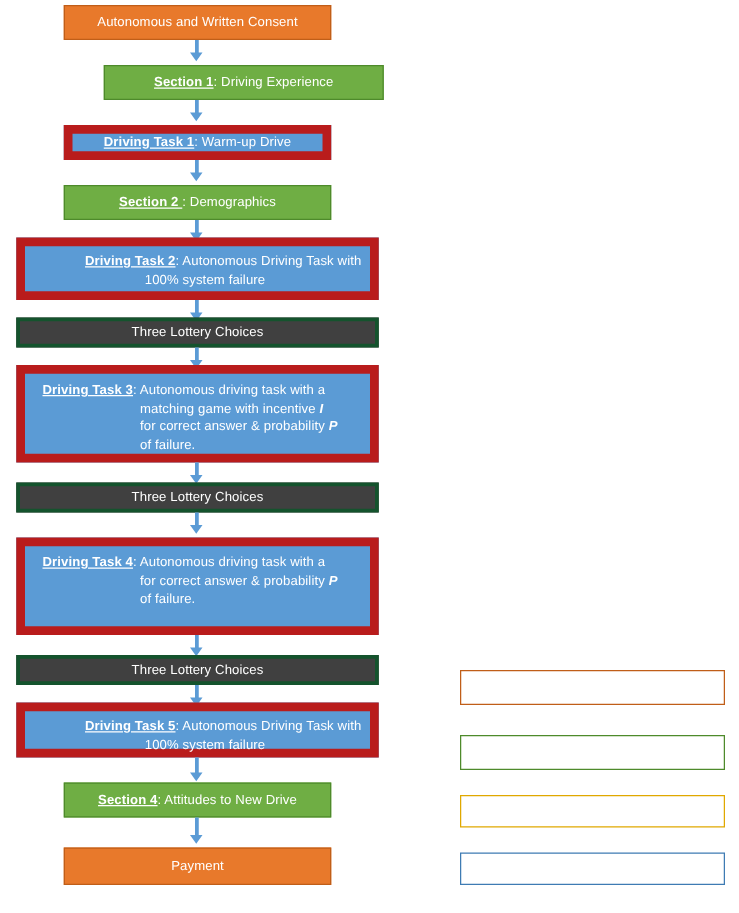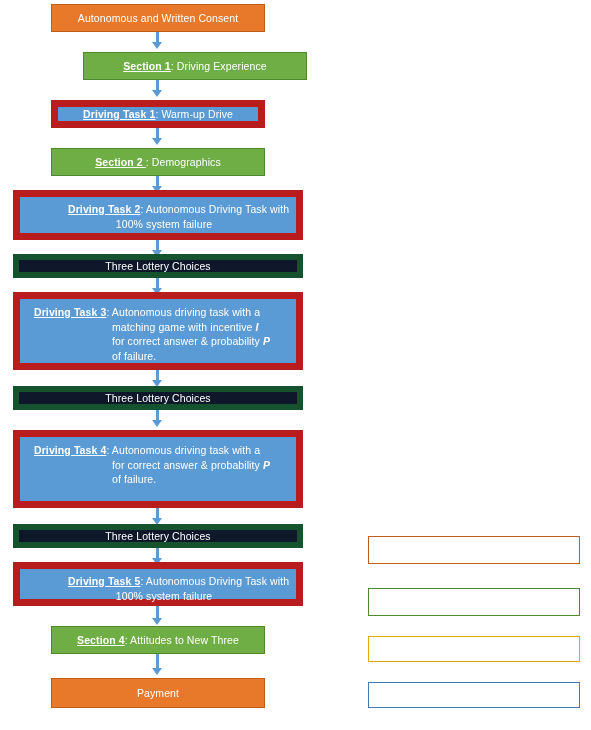--- a/index.html
+++ b/index.html
@@ -37,22 +37,22 @@
 
   .box.admin {
     background: #E8792B;
     border: 1px solid #C05E18;
   }
   .box.quest {
     background: #6FAE44;
     border: 1px solid #4E8A2B;
   }
   .box.lottery {
-    background: #0f172a;
-    border: 6px solid #14532d;
+    background: #404040;
+    border: 3px solid #14532d;
   }
   .box.driving {
     background: #5B9BD5;
     border: 7px solid #b91c1c;
   }
 
   
   .lead {
     font-weight: bold;
     text-decoration: underline;
@@ -176,21 +176,21 @@
   <div class="conn" style="left:156px; top:548px; height:14px;"></div>
   <div class="arrowhead" style="left:152px; top:558px;"></div>
 
   <div class="box driving twoline" style="left:13px; top:562px; width:290px; height:44px;">
     <span class="txt"><span class="lead">Driving Task 5</span><span>: Autonomous  Driving  Task with</span><span class="l2">100% system failure</span></span>
   </div>
   <div class="conn" style="left:156px; top:606px; height:16px;"></div>
   <div class="arrowhead" style="left:152px; top:618px;"></div>
 
   <div class="box quest" style="left:51px; top:626px; width:214px; height:28px;">
-    <span class="txt"><span class="lead">Section 4</span><span>: Attitudes to New Three</span></span>
+    <span class="txt"><span class="lead">Section 4</span><span>: Attitudes to New Drive</span></span>
   </div>
   <div class="conn" style="left:156px; top:654px; height:18px;"></div>
   <div class="arrowhead" style="left:152px; top:668px;"></div>
 
   <div class="box admin" style="left:51px; top:678px; width:214px; height:30px;">
     <span class="txt">Payment</span>
   </div>
 
   <div class="legend-box admin" style="left:368px; top:536px; width:212px; height:28px; border:1px solid #C05E18;">
     <span>Administrative Tasks</span>

